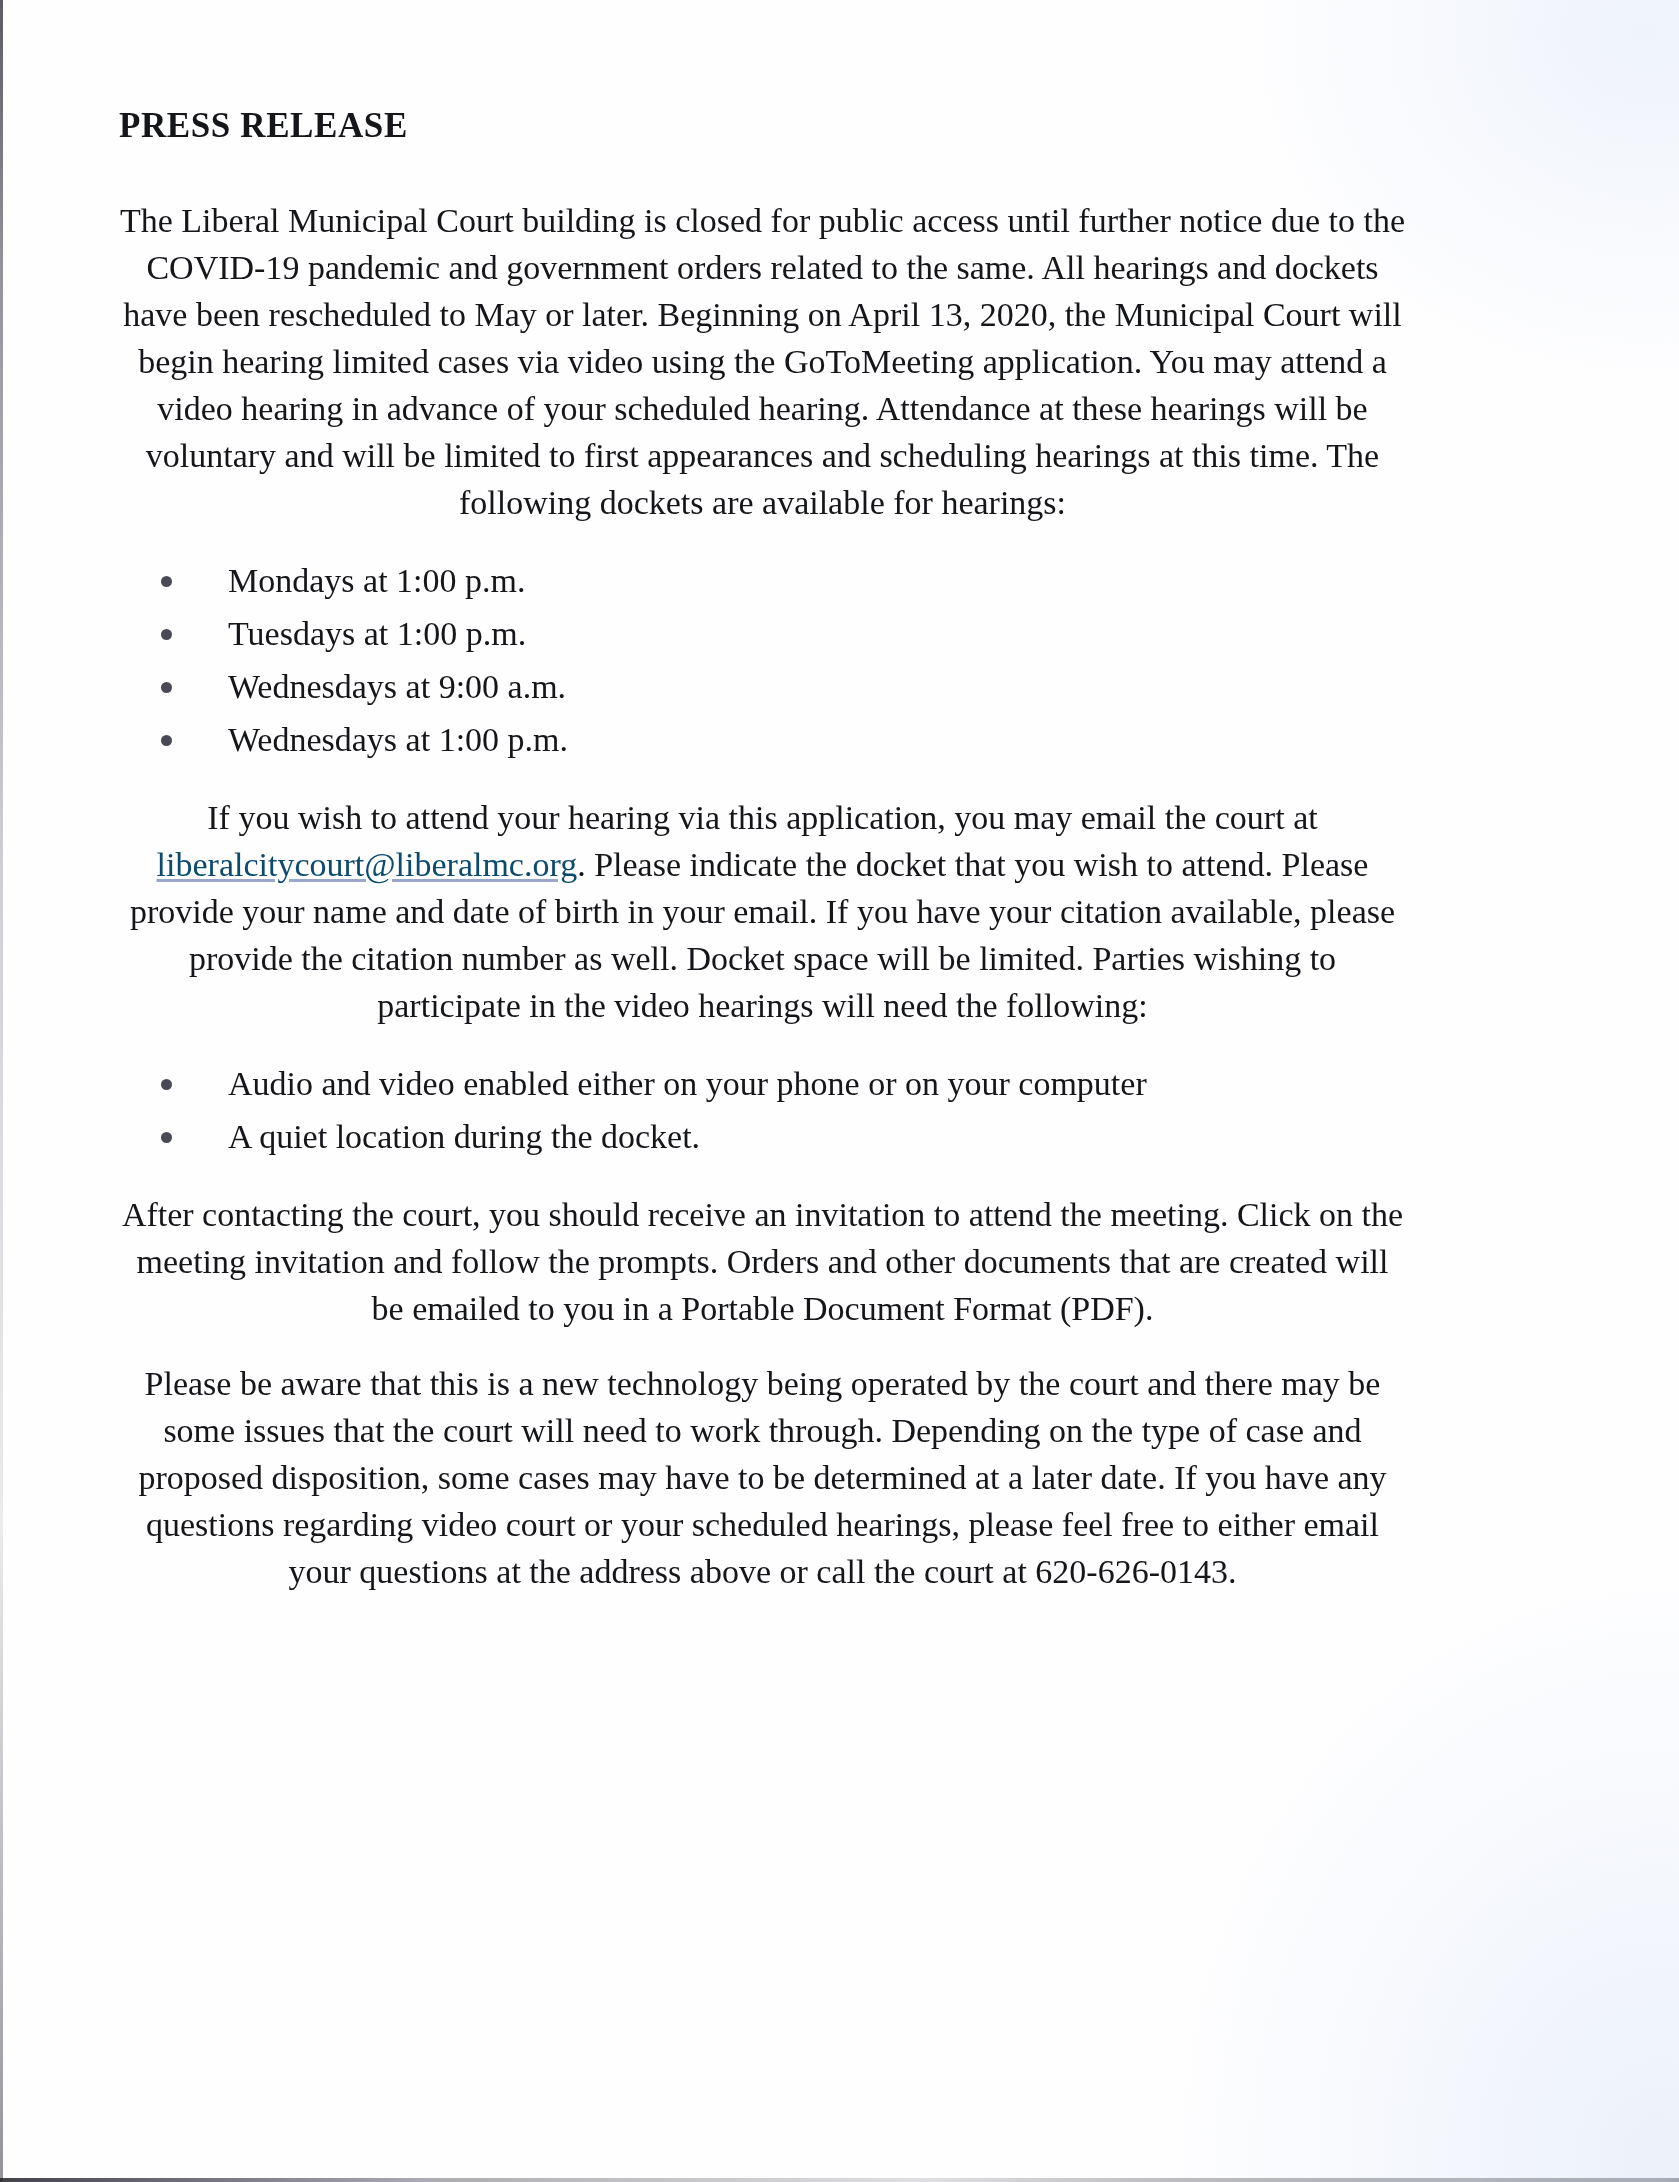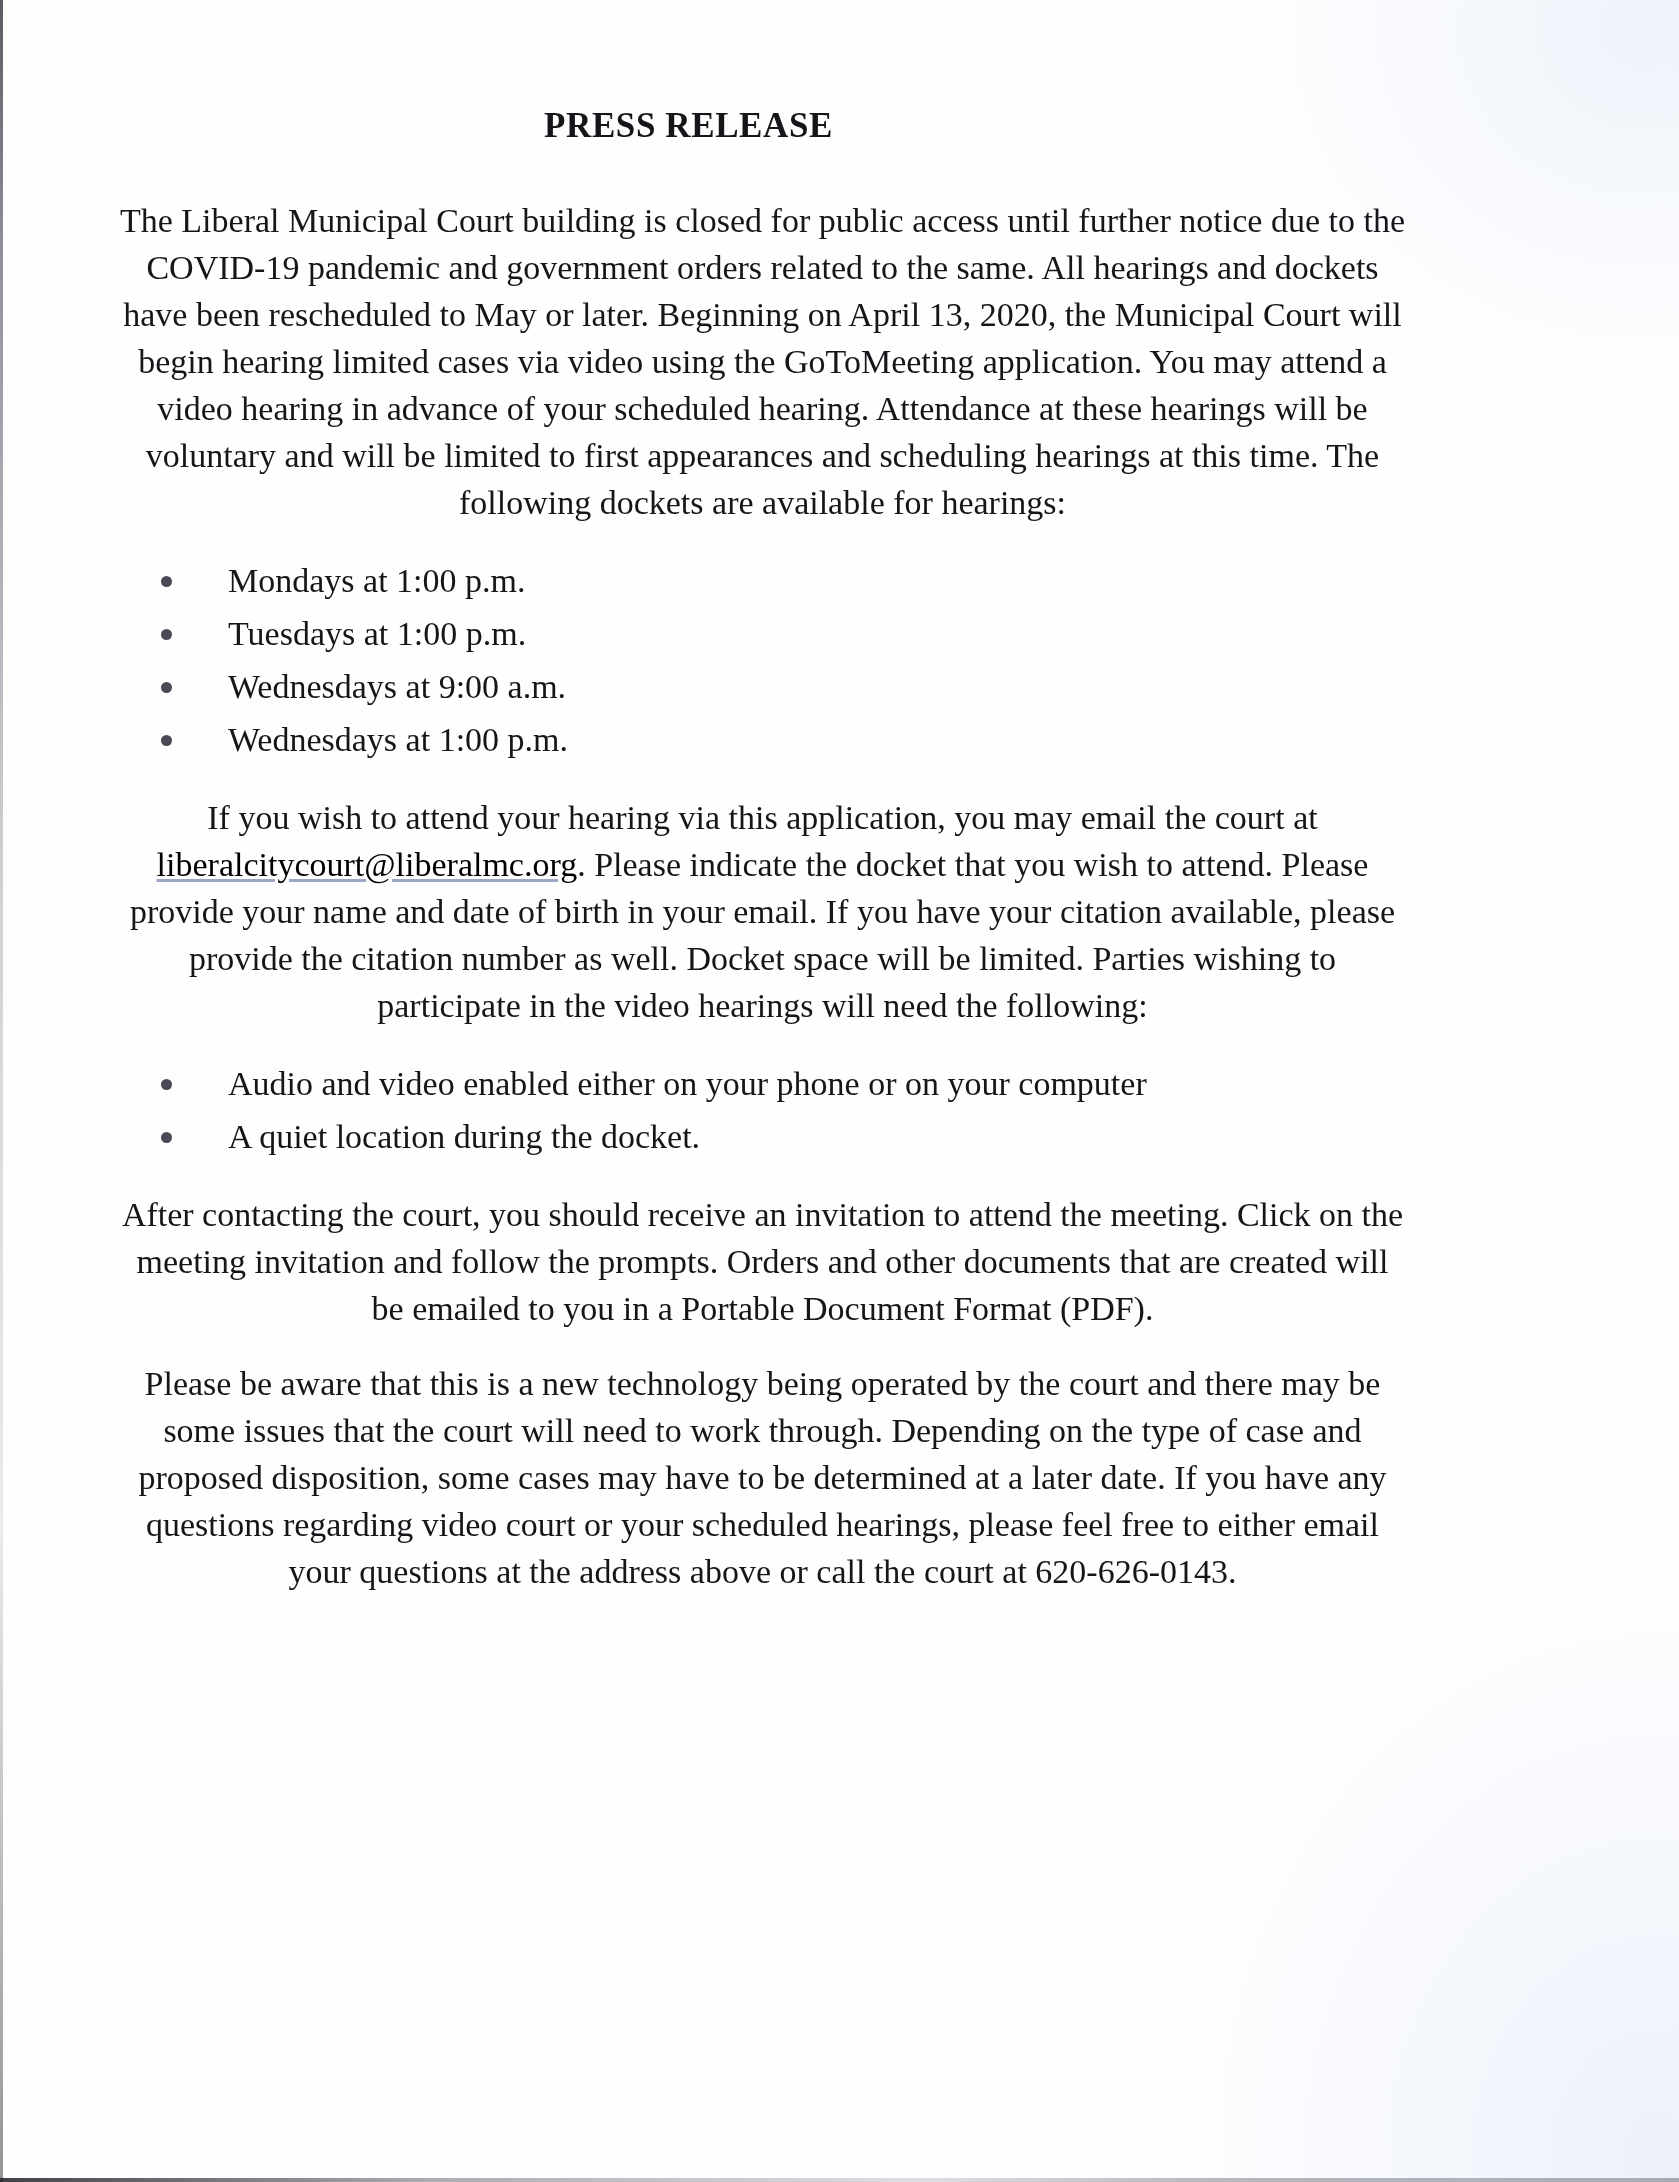--- a/index.html
+++ b/index.html
@@ -56,21 +56,21 @@
   }
 
   .content {
     position: absolute;
     left: 119px;
     top: 0;
     width: 1406px;
   }
 
   .title {
-    text-align: center;
+    text-align: left;
     font-size: 35px;
     line-height: 1.1;
     letter-spacing: 0.6px;
     margin: 0;
     padding-top: 107px;
     padding-right: 267px;
   }
   .date {
     text-align: center;
     font-size: 35px;
@@ -114,21 +114,21 @@
     position: absolute;
     left: 42px;
     top: 22px;
     width: 11px;
     height: 11px;
     border-radius: 50%;
     background: #4a4a56;
   }
 
   a.email-link {
-    color: #000000;
+    color: #0c4a6e;
     text-decoration: underline;
     text-decoration-color: #9aa7c7;
     text-underline-offset: 3px;
   }
 </style>
 </head>
 <body>
 
 <div class="page">
 

